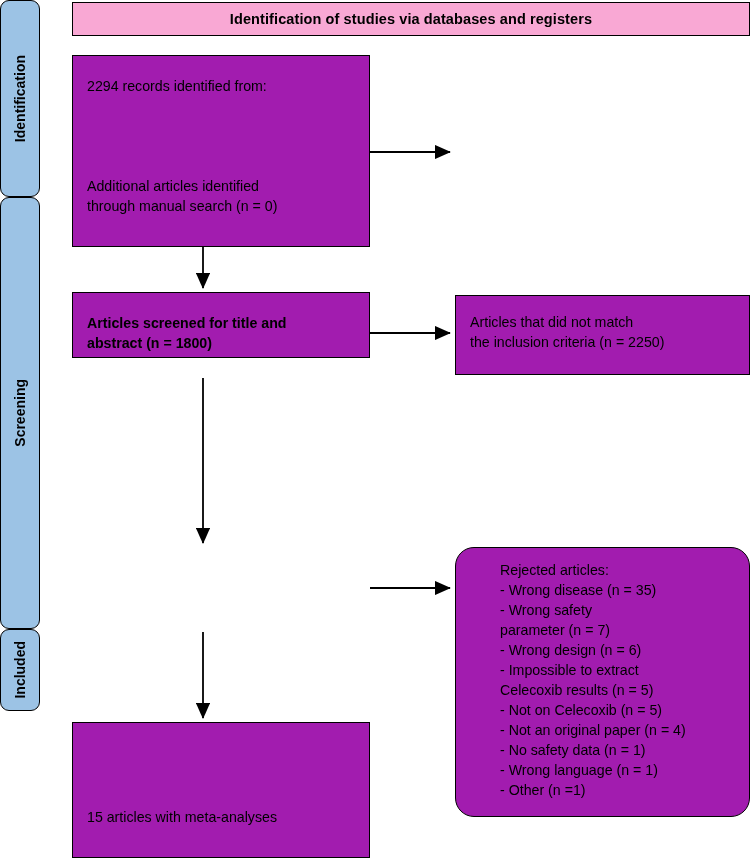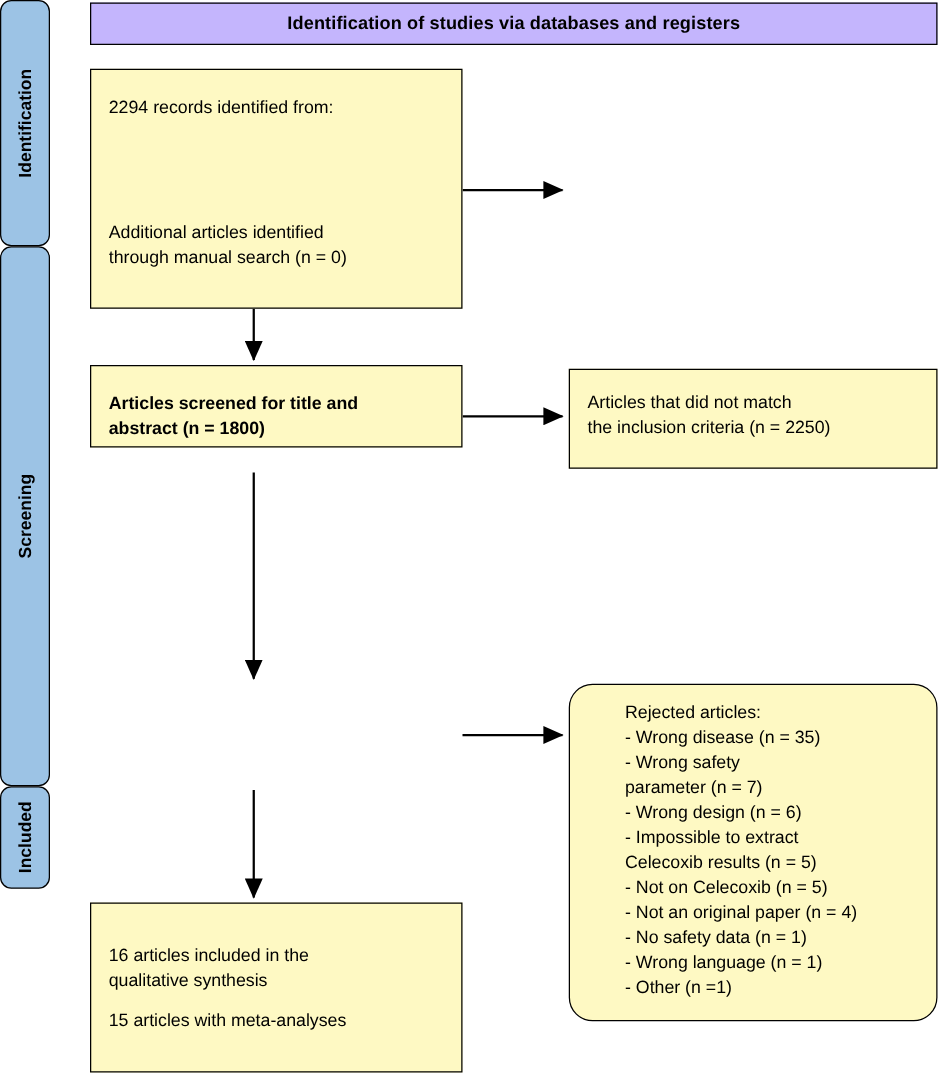--- a/index.html
+++ b/index.html
@@ -15,24 +15,24 @@
     position: relative;
     width: 752px;
     height: 862px;
     overflow: hidden;
     background: #ffffff;
   }
   .box {
     position: absolute;
     box-sizing: border-box;
     border: 1.6px solid #000000;
-    background: #fef9c3;
+    background: #a21caf;
   }
   .hdr {
-    background: #c4b5fd;
+    background: #f9a8d4;
     border: 1.6px solid #000000;
     display: flex;
     align-items: center;
     justify-content: center;
     font-weight: bold;
     font-size: 14.5px;
     letter-spacing: 0.1px;
   }
   .side {
     background: #9cc3e5;
@@ -135,18 +135,16 @@
 - Impossible to extract
 Celecoxib results (n = 5)
 - Not on Celecoxib (n = 5)
 - Not an original paper (n = 4)
 - No safety data (n = 1)
 - Wrong language (n = 1)
 - Other (n =1)</div>
   </div>
 
   <div class="box" style="left:72px; top:722px; width:298px; height:136px;">
-    <div class="txt" style="left:14px; top:32px; width:276px;">16 articles included in the
-qualitative synthesis</div>
     <div class="txt" style="left:14px; top:84px; width:276px;">15 articles with meta-analyses</div>
   </div>
 
 </div>
 
 </body></html>

